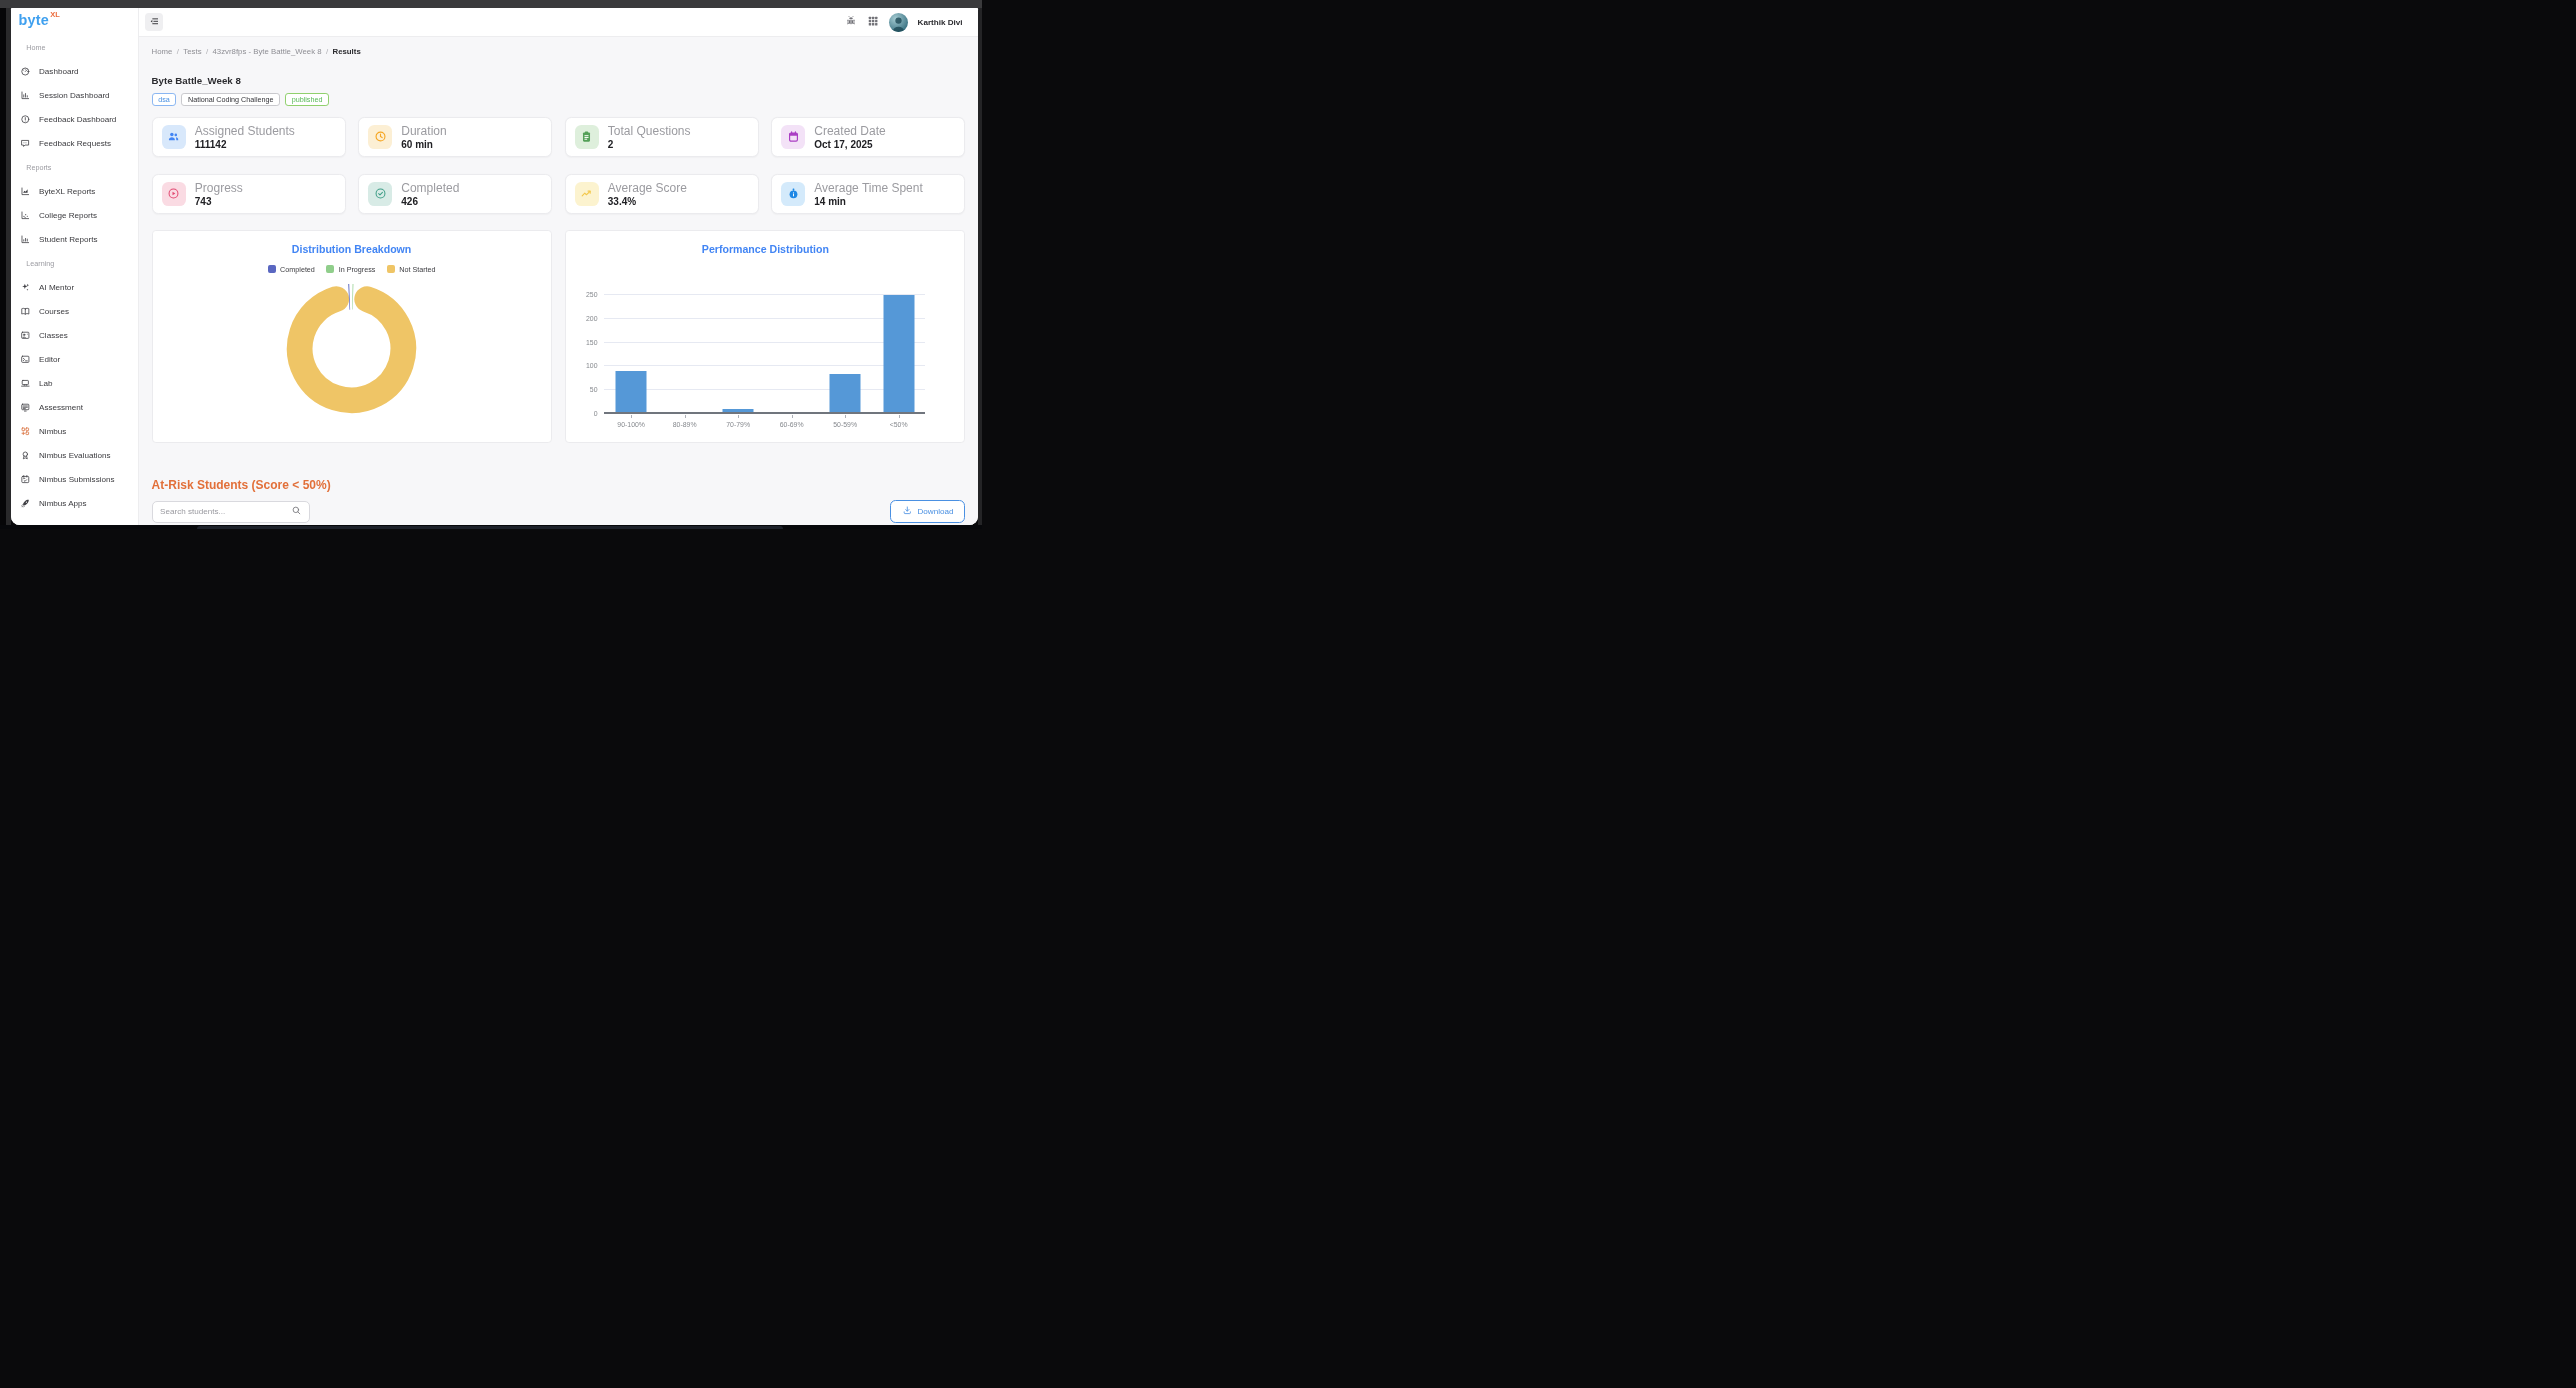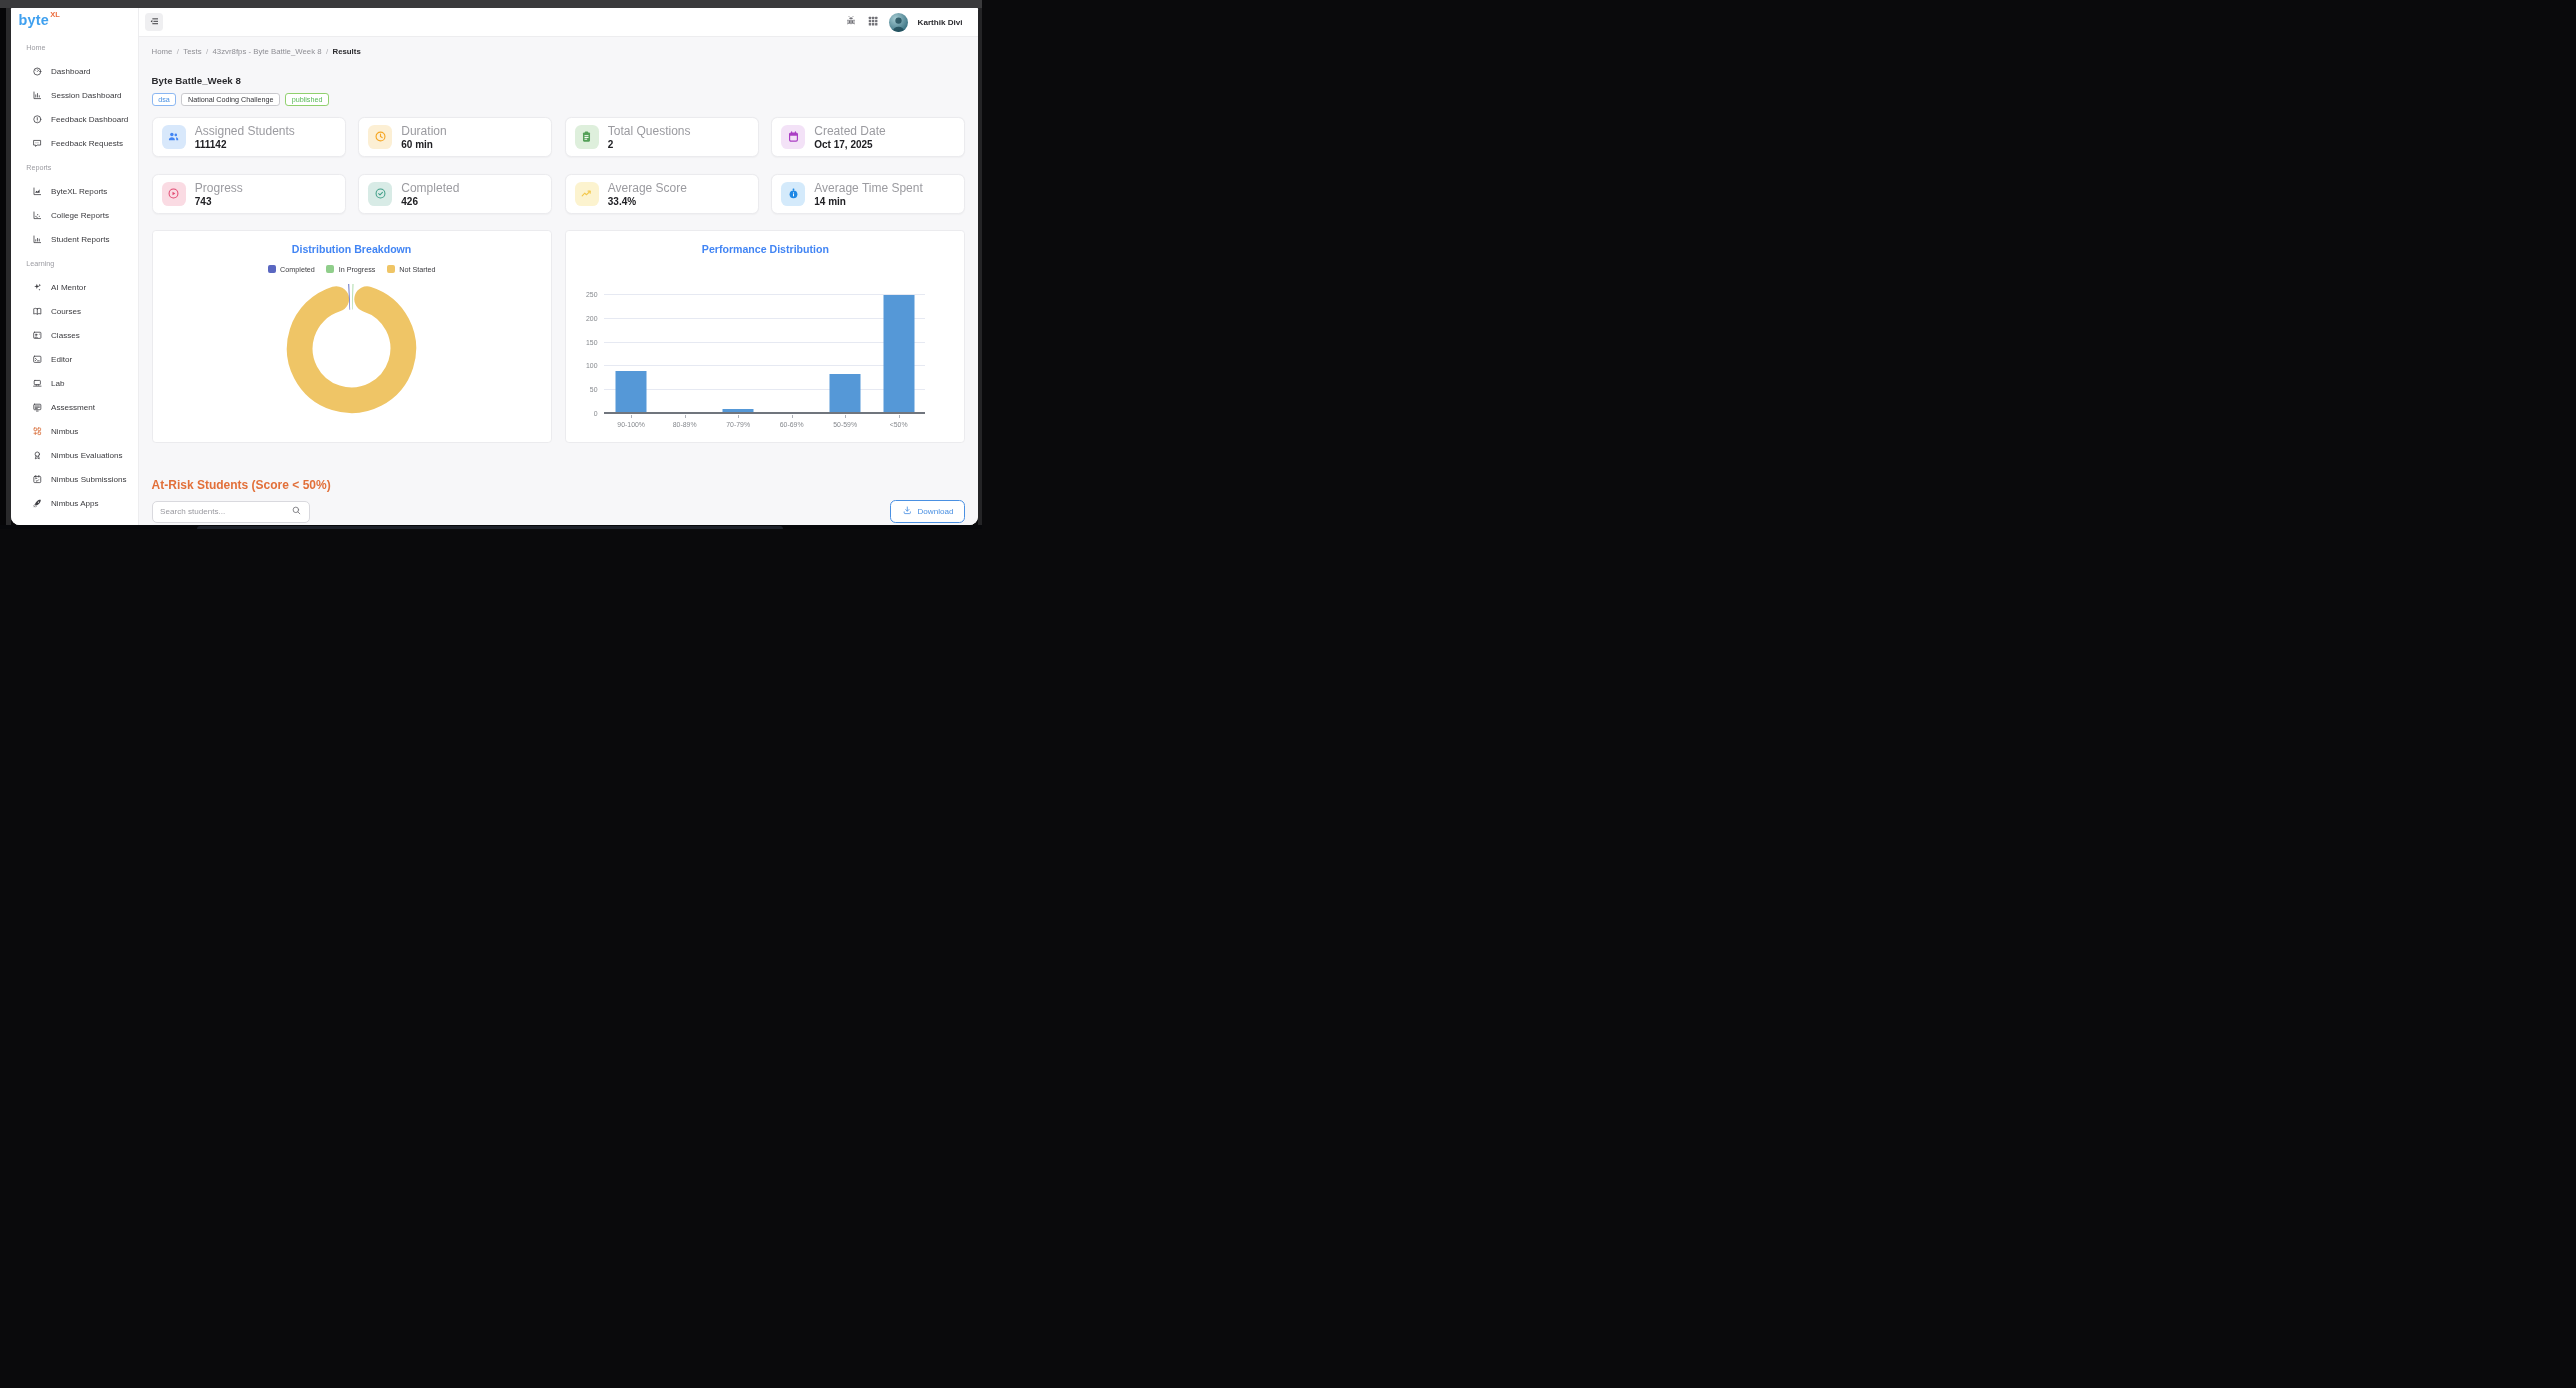--- a/index.html
+++ b/index.html
@@ -18,21 +18,21 @@
 
   .app{position:absolute;left:10.6px;top:8.1px;width:967px;height:517px;background:#fff;border-radius:1.3px 1.3px 8.8px 8.8px;overflow:hidden;display:flex;}
 
   
   .sidebar{width:128px;min-width:128px;background:#fff;border-right:0.6px solid #ededef;padding-top:1.3px;overflow:hidden;}
   .logo{height:21px;padding-left:8px;display:flex;align-items:center;cursor:pointer;}
   .logo-main{font-size:14.4px;font-weight:700;color:#3FA0EF;letter-spacing:0.2px;}
   .logo-sup{font-size:7.5px;font-weight:700;color:#EB6D3E;margin-left:1.3px;position:relative;top:-5px;}
   #sidebar-nav{margin-top:5px;}
   .nav-label{height:24px;display:flex;align-items:center;padding-left:15.7px;font-size:7.2px;color:#9b9ba1;}
-  .nav-item{height:24px;display:flex;align-items:center;padding-left:21px;gap:8.8px;font-size:8.1px;color:#3a3a3e;cursor:pointer;white-space:nowrap;}
+  .nav-item{height:24px;display:flex;align-items:center;padding-left:9px;gap:8.8px;font-size:8.1px;color:#3a3a3e;cursor:pointer;white-space:nowrap;}
   .nav-item .icn{width:10.6px;height:10.6px;display:flex;align-items:center;justify-content:center;color:#3f3f44;flex:none;}
   .nav-item .icn svg{width:10.6px;height:10.6px;}
 
   
   .main{flex:1;display:flex;flex-direction:column;min-width:0;}
   .topbar{height:29.4px;background:#fff;border-bottom:0.6px solid #ededef;display:flex;align-items:center;justify-content:space-between;padding:0 15px 0 6.3px;flex:none;}
   .collapse-btn{width:18px;height:18px;border-radius:3.8px;background:#efeff1;border:none;display:flex;align-items:center;justify-content:center;cursor:pointer;}
   .topbar-right{display:flex;align-items:center;gap:10px;}
   .icon-btn{background:none;border:none;display:flex;align-items:center;cursor:pointer;}
   .avatar{width:19px;height:19px;border-radius:50%;background:radial-gradient(circle at 35% 30%,#a5cbd2,#3d7585 75%);overflow:hidden;cursor:pointer;flex:none;}

